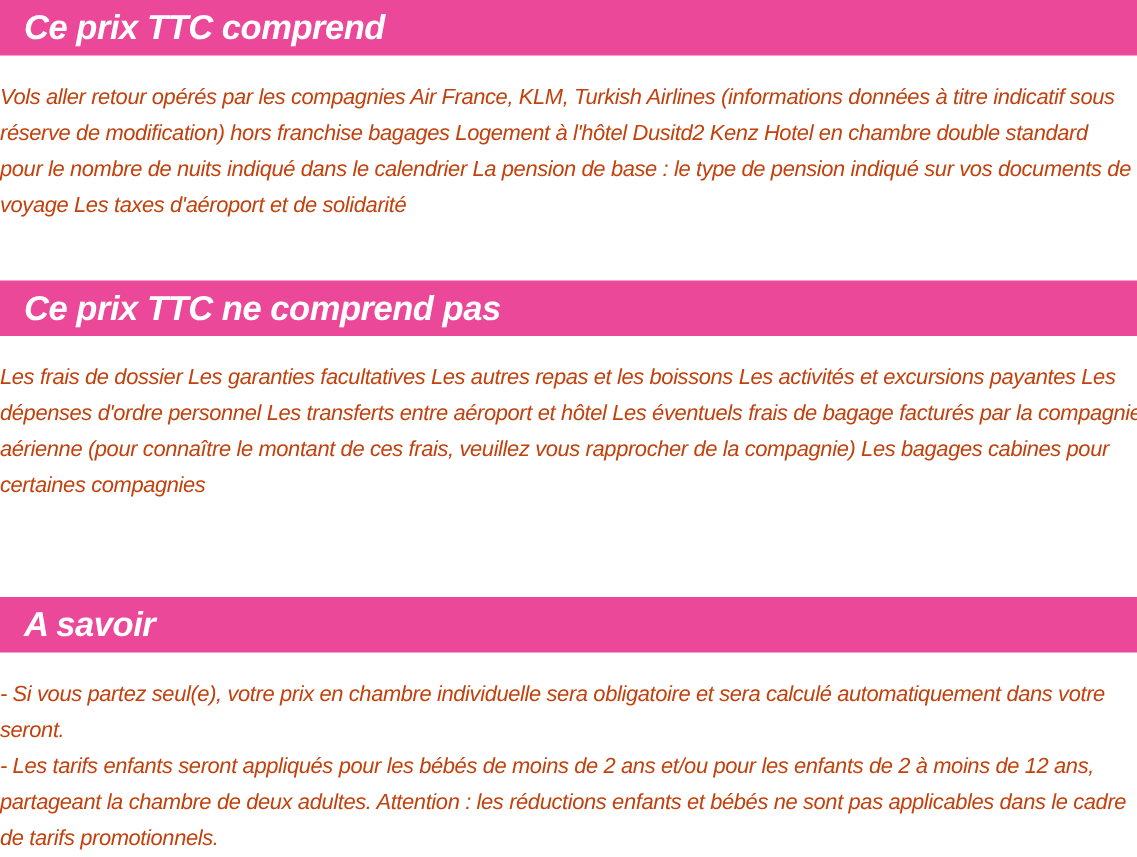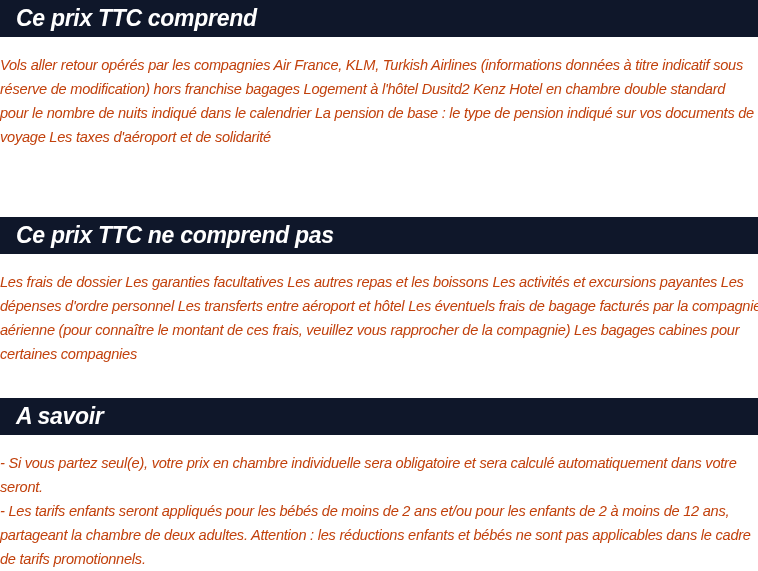--- a/index.html
+++ b/index.html
@@ -14,21 +14,21 @@
       position: relative;
       font-family: "Liberation Sans", "DejaVu Sans", sans-serif;
     }
     .section {
       position: absolute;
       left: 0;
       width: 758px;
     }
     .section-header {
       height: 37px;
-      background: #0f172a;
+      background: #ec4899;
       box-sizing: border-box;
       padding-left: 16px;
     }
     .section-title {
       margin: 0;
       color: #ffffff;
       font-style: italic;
       font-weight: bold;
       font-size: 23px;
       line-height: 37px;
@@ -45,21 +45,21 @@
       font-style: italic;
       font-size: 14.6px;
       line-height: 24px;
       letter-spacing: -0.25px;
     }
     .line {
       display: block;
       white-space: nowrap;
     }
     #sec-includes { top: 0; }
-    #sec-excludes { top: 217px; }
+    #sec-excludes { top: 187px; }
     #sec-info { top: 398px; border-radius: 11px; }
   </style>
 </head>
 <body>
 
 <div class="section" id="sec-includes">
   <div class="section-header">
     <h2 class="section-title">Ce prix TTC comprend</h2>
   </div>
   <div class="section-body">

